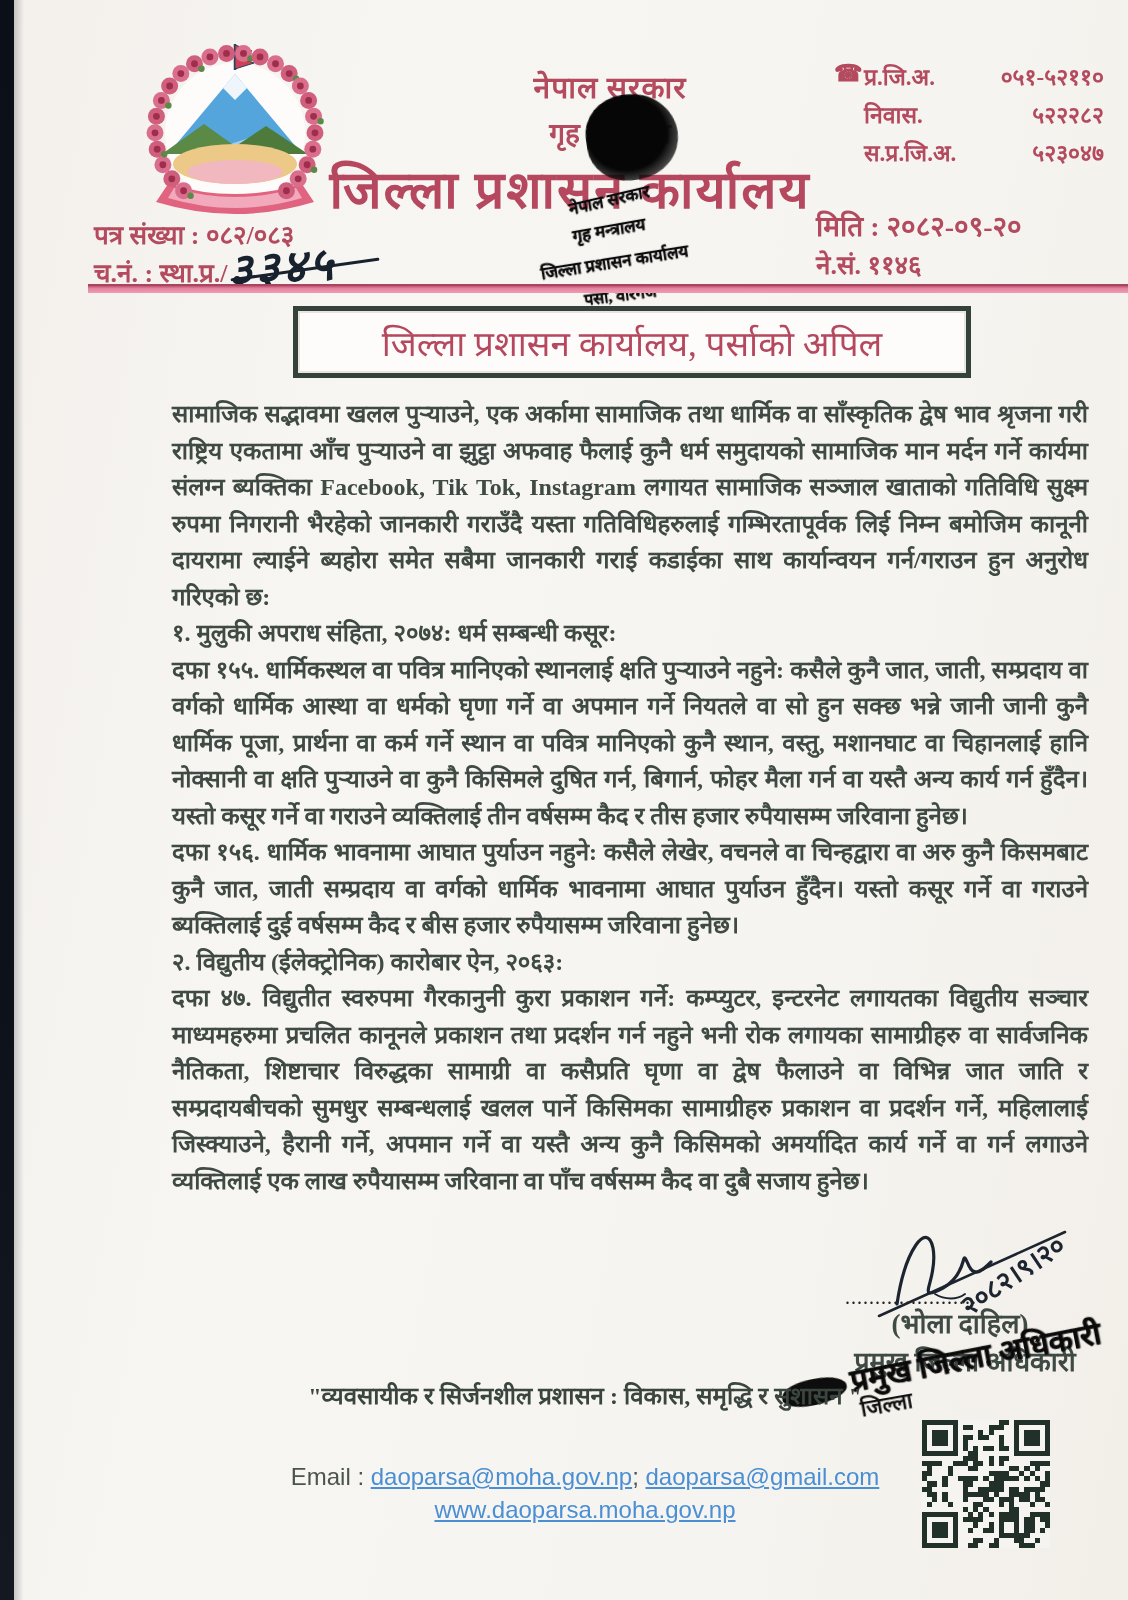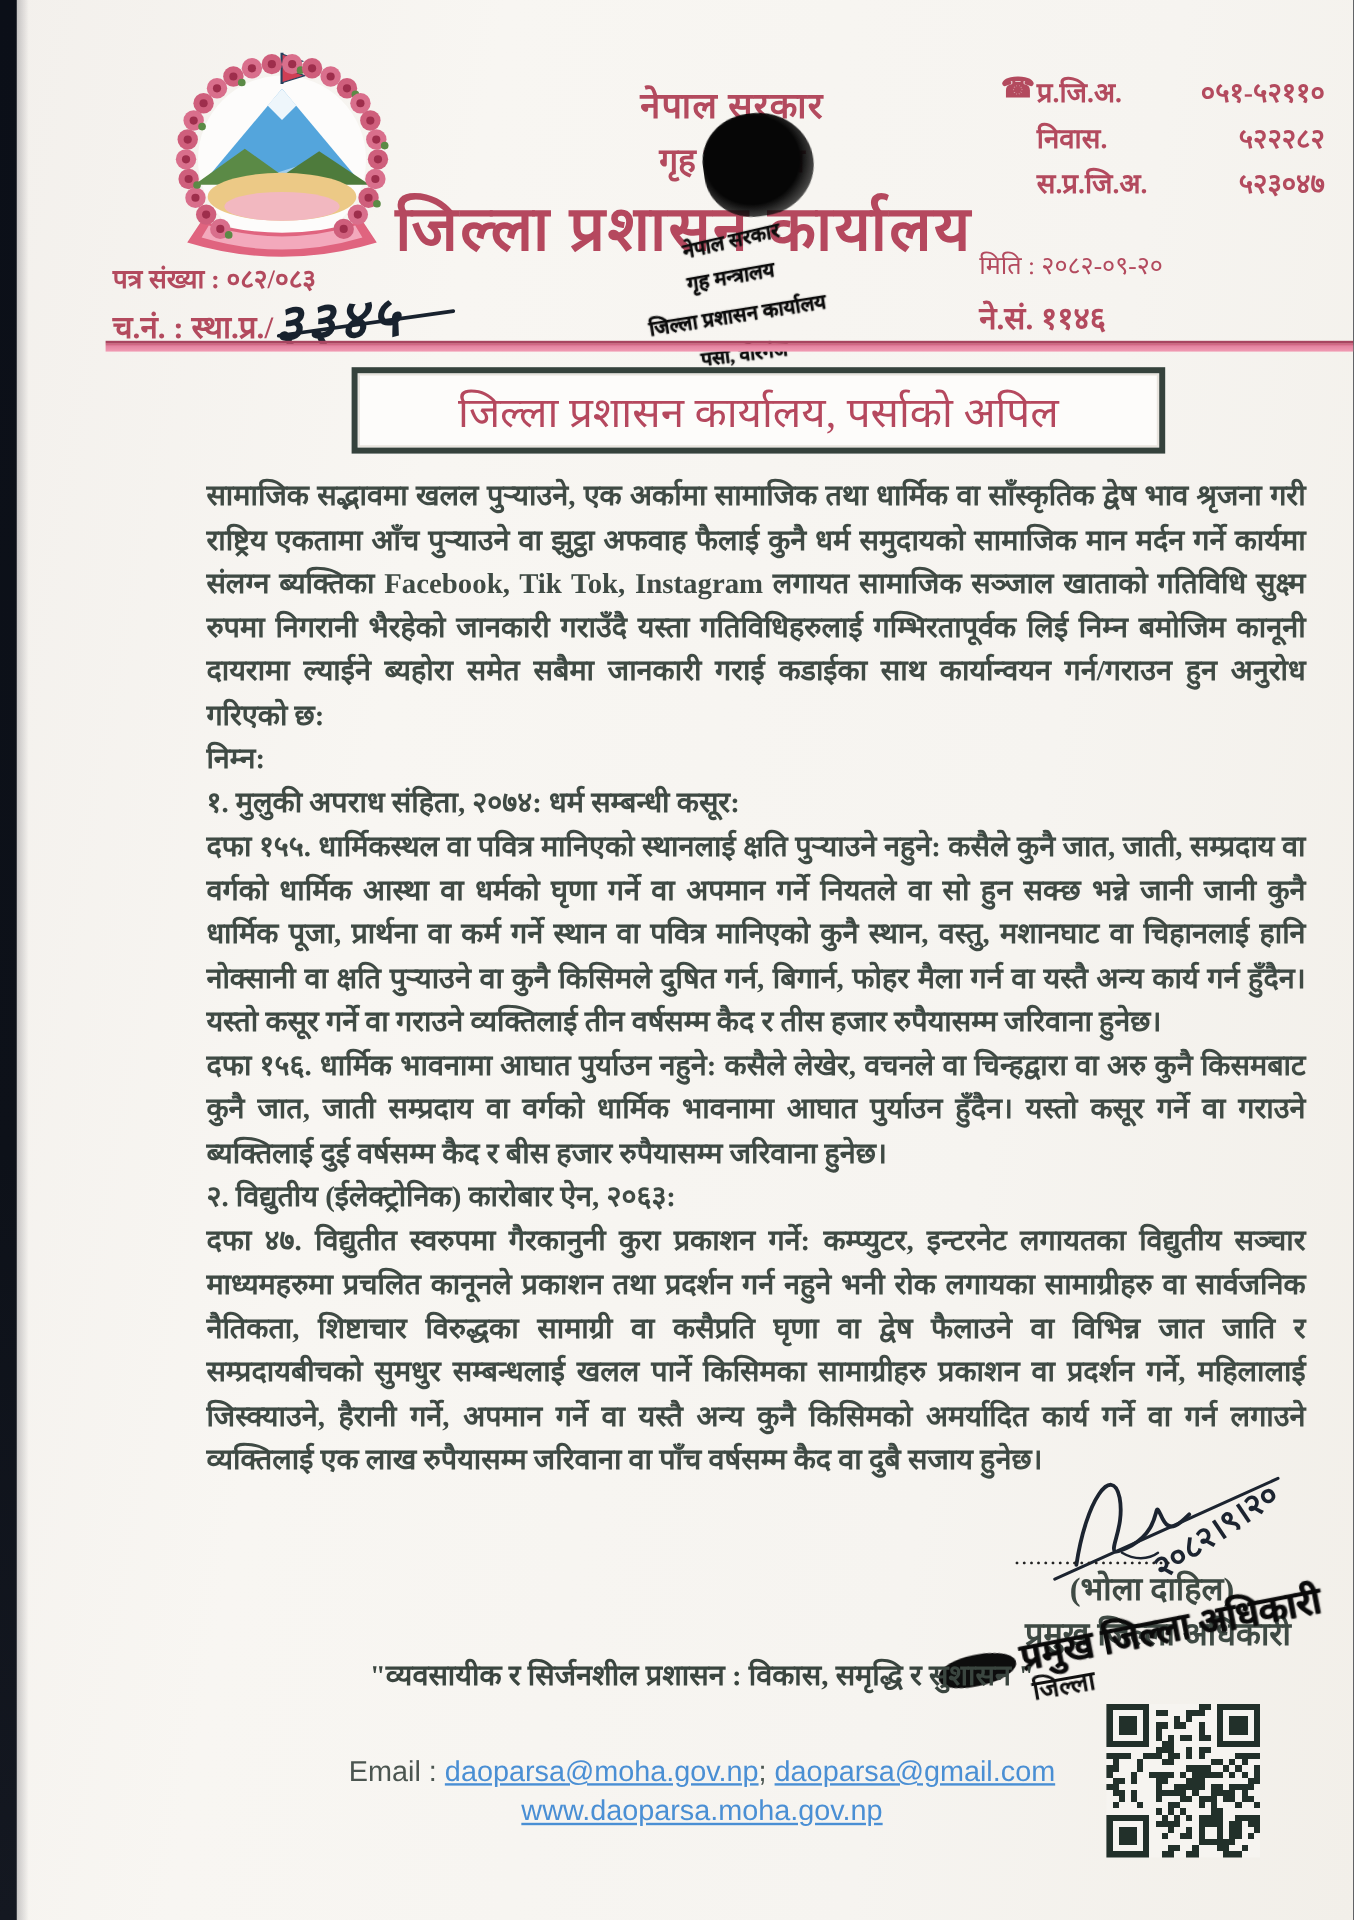--- a/index.html
+++ b/index.html
@@ -28,23 +28,23 @@
   .hdr-ministry{font-size:28px;font-weight:bold;margin-top:6px;}
   .hdr-office{position:absolute;left:120px;top:152px;width:900px;text-align:center;
     font-size:52px;font-weight:bold;color:#b5485e;letter-spacing:2px;}
   .hdr-district{position:absolute;left:330px;top:222px;width:560px;text-align:center;
     font-size:25px;font-weight:bold;color:#b5485e;}
   .contacts{position:absolute;left:834px;top:60px;color:#b34a5e;font-size:23px;font-weight:bold;}
   .crow{display:flex;margin-bottom:6px;}
   .crow .cic{width:30px;}
   .crow .clb{width:110px;}
   .crow .cvl{width:130px;text-align:right;}
-  .date-line{position:absolute;left:816px;top:206px;color:#b34a5e;font-size:21px;font-weight:normal;}
+  .date-line{position:absolute;left:816px;top:206px;color:#b34a5e;font-size:28px;font-weight:bold;}
   .nesam-line{position:absolute;left:816px;top:246px;color:#b34a5e;font-size:26px;font-weight:bold;}
-  .meta-left1{position:absolute;left:94px;top:216px;color:#b34a5e;font-size:22px;font-weight:bold;}
+  .meta-left1{position:absolute;left:94px;top:216px;color:#b34a5e;font-size:26px;font-weight:bold;}
   .meta-left2{position:absolute;left:94px;top:254px;color:#b34a5e;font-size:26px;font-weight:bold;}
   .handwritten-no{
     position:absolute;left:228px;top:234px;font-size:46px;color:#18222e;
     transform:rotate(-4deg);font-style:italic;letter-spacing:3px;font-weight:bold;
   }
   .handwritten-stroke{position:absolute;left:230px;top:268px;width:150px;height:3px;
     background:#18222e;transform:rotate(-8deg);border-radius:2px;}
   .rule{position:absolute;left:88px;top:284px;right:0;height:7px;
     background:linear-gradient(180deg,#c2526e 0%,#e483a0 35%,#f19cb4 100%);
     border-top:2px solid #a84560;}
@@ -231,21 +231,20 @@
   </div>
 
   <div class="rule"></div>
 
   <div class="title-box">
     <span>जिल्ला प्रशासन कार्यालय, पर्साको अपिल</span>
   </div>
 
   <div class="body-text">
     <p class="lead">सामाजिक सद्भावमा खलल पुऱ्याउने, एक अर्कामा सामाजिक तथा धार्मिक वा साँस्कृतिक द्वेष भाव श्रृजना गरी राष्ट्रिय एकतामा आँच पुऱ्याउने वा झुट्ठा अफवाह फैलाई कुनै धर्म समुदायको सामाजिक मान मर्दन गर्ने कार्यमा संलग्न ब्यक्तिका Facebook, Tik Tok, Instagram लगायत सामाजिक सञ्जाल खाताको गतिविधि सुक्ष्म रुपमा निगरानी भैरहेको जानकारी गराउँदै यस्ता गतिविधिहरुलाई गम्भिरतापूर्वक लिई निम्न बमोजिम कानूनी दायरामा ल्याईने ब्यहोरा समेत सबैमा जानकारी गराई कडाईका साथ कार्यान्वयन गर्न/गराउन हुन अनुरोध गरिएको छ:</p>
-    <p class="plain">निम्न:</p>
     <p class="plain">१. मुलुकी अपराध संहिता, २०७४: धर्म सम्बन्धी कसूर:</p>
     <p>दफा १५५. धार्मिकस्थल वा पवित्र मानिएको स्थानलाई क्षति पुऱ्याउने नहुने: कसैले कुनै जात, जाती, सम्प्रदाय वा वर्गको धार्मिक आस्था वा धर्मको घृणा गर्ने वा अपमान गर्ने नियतले वा सो हुन सक्छ भन्ने जानी जानी कुनै धार्मिक पूजा, प्रार्थना वा कर्म गर्ने स्थान वा पवित्र मानिएको कुनै स्थान, वस्तु, मशानघाट वा चिहानलाई हानि नोक्सानी वा क्षति पुऱ्याउने वा कुनै किसिमले दुषित गर्न, बिगार्न, फोहर मैला गर्न वा यस्तै अन्य कार्य गर्न हुँदैन।यस्तो कसूर गर्ने वा गराउने व्यक्तिलाई तीन वर्षसम्म कैद र तीस हजार रुपैयासम्म जरिवाना हुनेछ।</p>
     <p>दफा १५६. धार्मिक भावनामा आघात पुर्याउन नहुने: कसैले लेखेर, वचनले वा चिन्हद्वारा वा अरु कुनै किसमबाट कुनै जात, जाती सम्प्रदाय वा वर्गको धार्मिक भावनामा आघात पुर्याउन हुँदैन। यस्तो कसूर गर्ने वा गराउने ब्यक्तिलाई दुई वर्षसम्म कैद र बीस हजार रुपैयासम्म जरिवाना हुनेछ।</p>
     <p class="plain">२. विद्युतीय (ईलेक्ट्रोनिक) कारोबार ऐन, २०६३:</p>
     <p>दफा ४७. विद्युतीत स्वरुपमा गैरकानुनी कुरा प्रकाशन गर्ने: कम्प्युटर, इन्टरनेट लगायतका विद्युतीय सञ्चार माध्यमहरुमा प्रचलित कानूनले प्रकाशन तथा प्रदर्शन गर्न नहुने भनी रोक लगायका सामाग्रीहरु वा सार्वजनिक नैतिकता, शिष्टाचार विरुद्धका सामाग्री वा कसैप्रति घृणा वा द्वेष फैलाउने वा विभिन्न जात जाति र सम्प्रदायबीचको सुमधुर सम्बन्धलाई खलल पार्ने किसिमका सामाग्रीहरु प्रकाशन वा प्रदर्शन गर्ने, महिलालाई जिस्क्याउने, हैरानी गर्ने, अपमान गर्ने वा यस्तै अन्य कुनै किसिमको अमर्यादित कार्य गर्ने वा गर्न लगाउने व्यक्तिलाई एक लाख रुपैयासम्म जरिवाना वा पाँच वर्षसम्म कैद वा दुबै सजाय हुनेछ।</p>
   </div>
 
   <div class="sig-wrap">
     <svg class="sig-svg" width="210" height="110" viewBox="0 0 210 110">
       <path d="M22,96 C30,42 52,12 58,40 C64,72 38,96 68,80 C96,64 84,36 94,58 C100,70 108,62 116,54" fill="none" stroke="#1c2430" stroke-width="3.2" stroke-linecap="round"></path>

